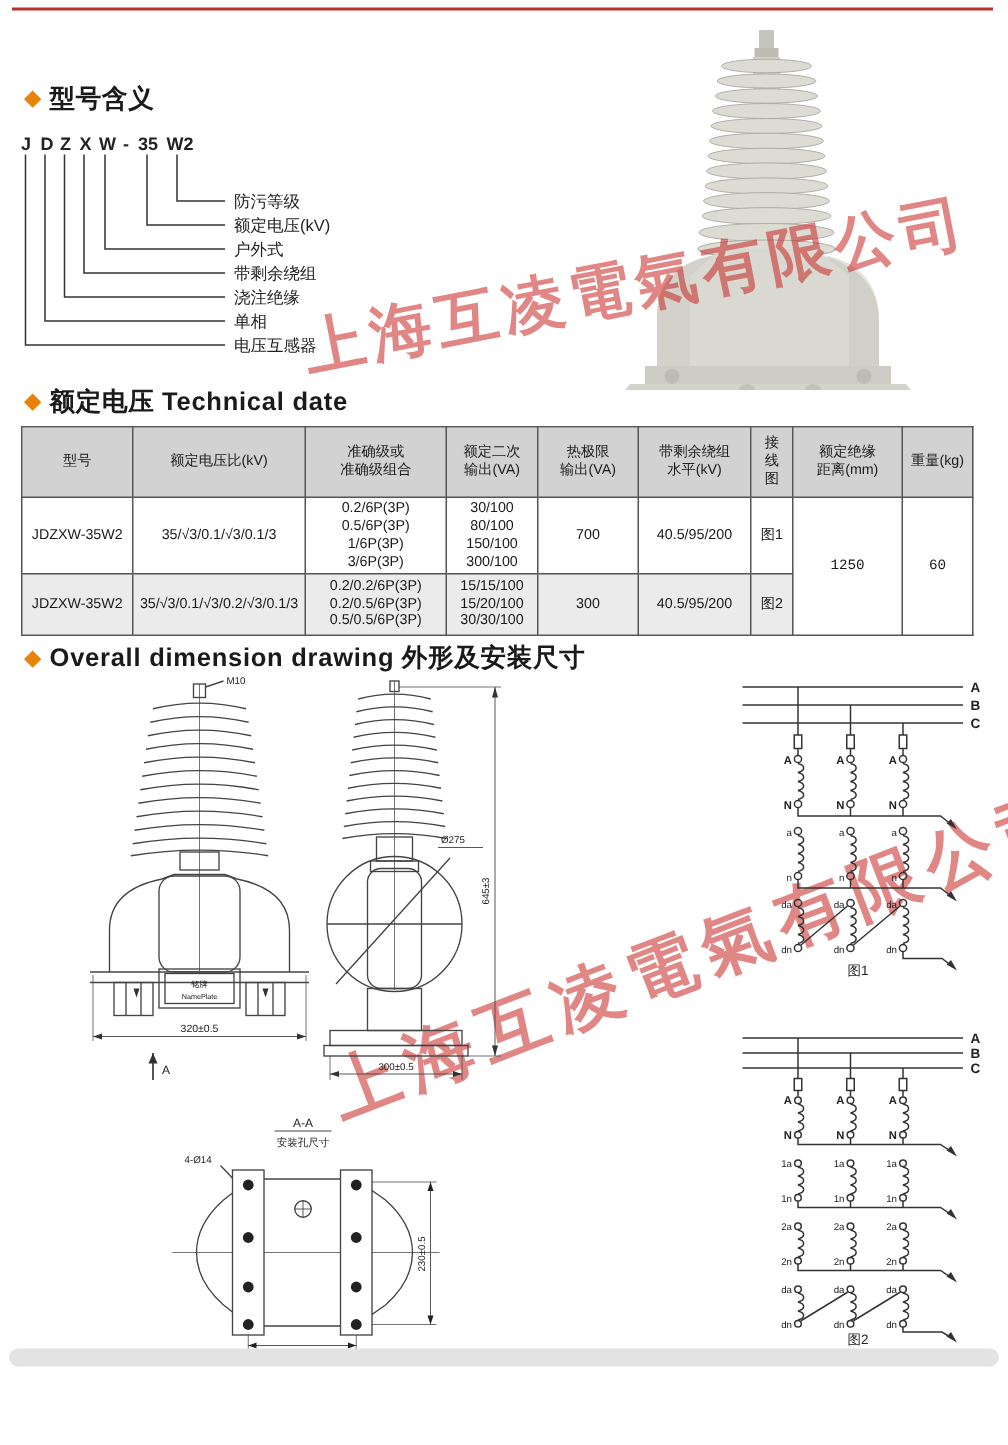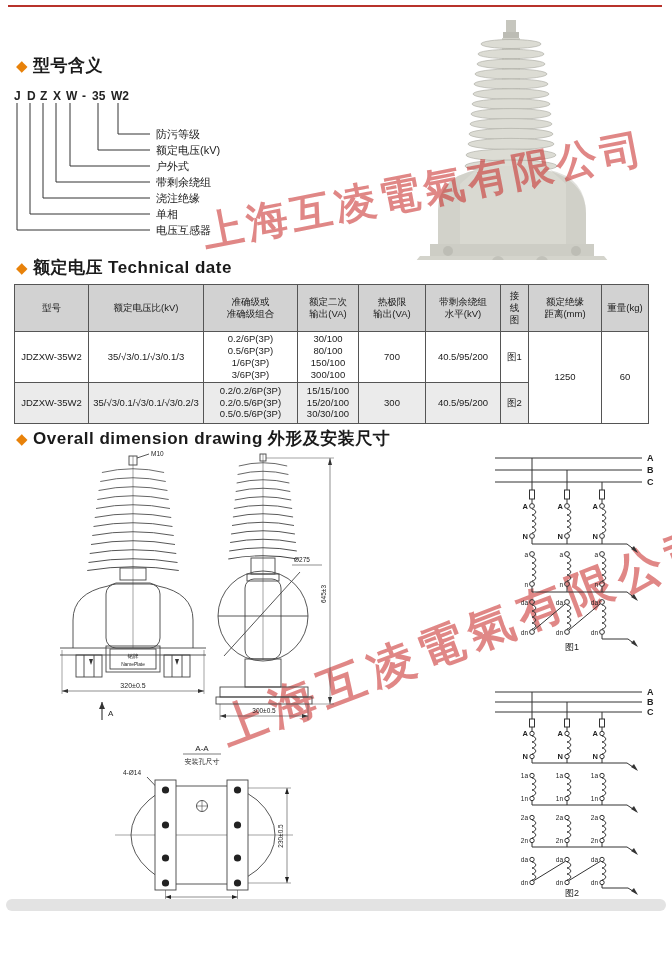--- a/index.html
+++ b/index.html
@@ -9,21 +9,21 @@
   .sec-head{position:absolute;display:flex;align-items:center;gap:5px;font-weight:bold;font-size:17px;letter-spacing:0.5px;}
   .diamond{color:#e8820a;font-size:15px;line-height:1;}
   .wm{position:absolute;color:rgba(198,36,34,0.55);font-family:"DejaVu Serif","Liberation Serif",serif;font-weight:bold;white-space:nowrap;pointer-events:none;}
   .wm1{left:203px;top:206px;font-size:41px;letter-spacing:4px;transform:rotate(-11deg);transform-origin:left center;}
   .wm2{left:222px;top:700px;font-size:46px;letter-spacing:7px;transform:rotate(-21deg);transform-origin:left center;}
   table.params{position:absolute;left:14px;top:284px;border-collapse:collapse;font-size:9.5px;table-layout:fixed;}
   table.params th,table.params td{border:1px solid #555;text-align:center;vertical-align:middle;padding:1px 2px;white-space:pre-line;line-height:1.25;}
   table.params th{background:#d2d2d2;font-weight:normal;height:44px;}
   table.params tr.r1 td{height:46px;}
   table.params tr.r2 td{background:#ebebeb;height:38px;margin-top:16px;}
-  table.params tr.r1 td.nobg,table.params tr.r2 td.nobg{background:#fff;}
+  table.params tr.r1 td.nobg,table.params tr.r2 td.nobg{background:#fff;font-family:Liberation Mono, monospace;}
   svg text{font-family:"Liberation Sans","DejaVu Sans",sans-serif;fill:#222;}
   .footerbar{position:absolute;left:6px;top:899px;width:660px;height:12px;background:#e3e3e3;border-radius:6px;}
   .abs{position:absolute;}
 </style>
 </head>
 <body>
 
 <div id="page">
 
   <div class="toprule"></div>
@@ -147,21 +147,21 @@
 150/100
 300/100</td>
       <td>700</td>
       <td>40.5/95/200</td>
       <td>图1</td>
       <td class="nobg" rowspan="2">1250</td>
       <td class="nobg" rowspan="2">60</td>
     </tr>
     <tr class="r2">
       <td>JDZXW-35W2</td>
-      <td>35/√3/0.1/√3/0.1/√3/0.2/3</td>
+      <td>35/√3/0.1/√3/0.2/√3/0.1/3</td>
       <td>0.2/0.2/6P(3P)
 0.2/0.5/6P(3P)
 0.5/0.5/6P(3P)</td>
       <td>15/15/100
 15/20/100
 30/30/100</td>
       <td>300</td>
       <td>40.5/95/200</td>
       <td>图2</td>
     </tr>

